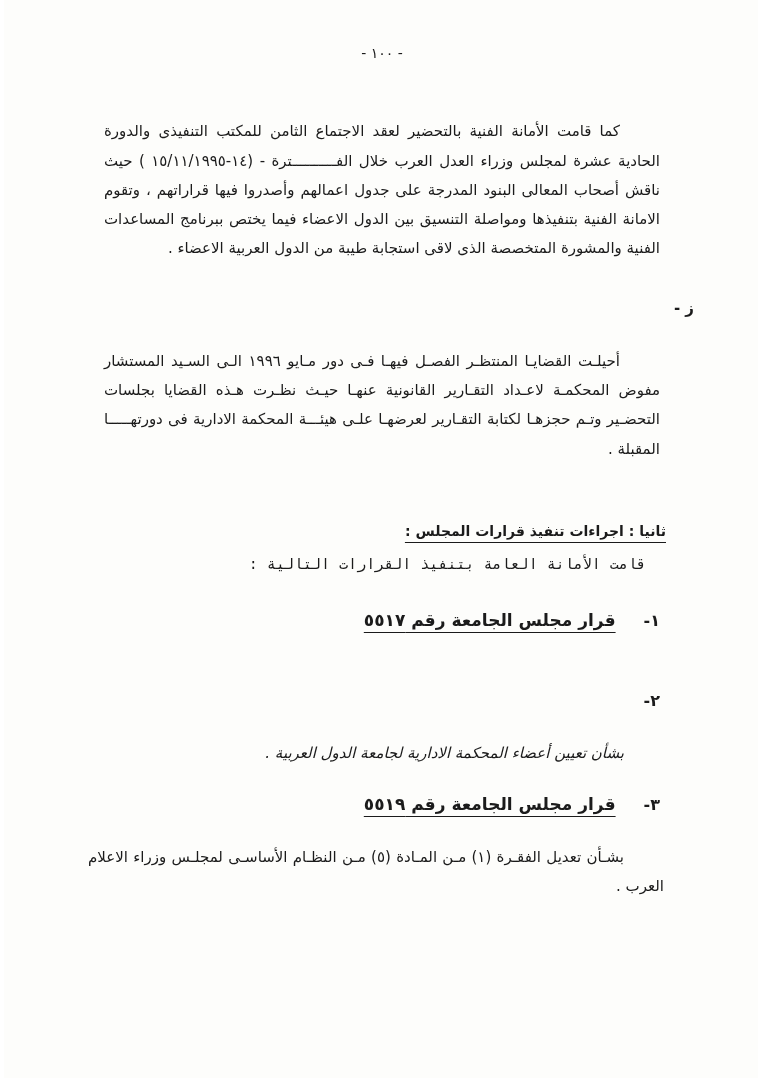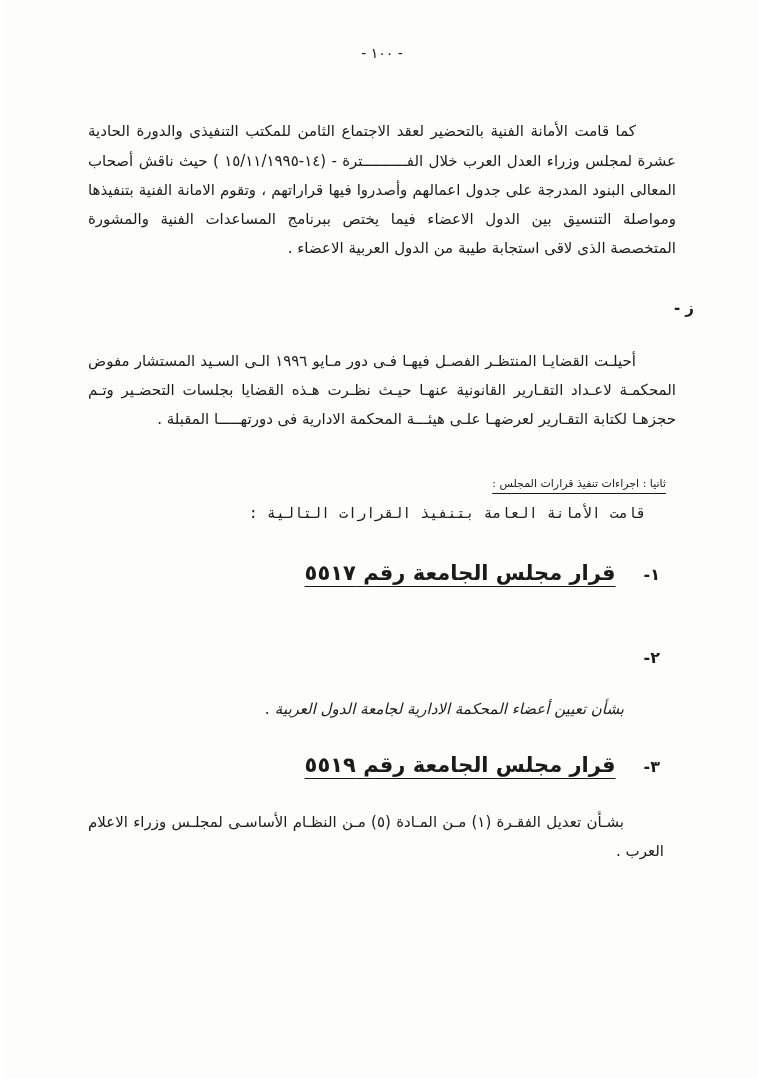--- a/index.html
+++ b/index.html
@@ -16,55 +16,55 @@
     line-height: 1.95;
     overflow: hidden;
   }
   .page-number {
     text-align: center;
     font-size: 14px;
     letter-spacing: 2px;
     margin-bottom: 50px;
   }
   .para {
-    margin: 0;
+    margin: 16px;
     text-align: justify;
     text-indent: 40px;
   }
   .section-row {
     display: flex;
     align-items: baseline;
     gap: 34px;
     margin: 30px -18px 24px 0;
   }
   .marker { white-space: nowrap; font-weight: bold; }
   .underlined {
     text-decoration: underline;
     text-underline-offset: 6px;
     text-decoration-thickness: 1px;
   }
   .bold { font-weight: bold; }
   .part-heading {
-    font-weight: normal;
-    font-size: 11px;
+    font-weight: bold;
+    font-size: 14px;
     margin: 38px 10px 4px 0;
     display: inline-block;
   }
   .heading-wrap { margin: 0; }
   .lead { margin: 2px 30px 0 0; font-family: Liberation Mono, monospace; }
   .decision-row {
     display: flex;
     align-items: baseline;
     gap: 28px;
     margin: 24px 16px 0 0;
   }
   .decision-row.mt-lg { margin-top: 48px; }
   .decision-row.mt-sm { margin-top: 20px; }
   .decision-number { font-weight: bold; font-size: 16px; white-space: nowrap; }
-  .decision-title { font-weight: bold; font-size: 21px; }
+  .decision-title { font-weight: bold; font-size: 17px; }
   .decision-body {
     margin: 22px 12px 0 0;
     text-align: justify;
     text-indent: 40px;
   }
   .decision-body.single { text-align: right; font-style: italic; }
 </style>
 </head>
 <body>
 

